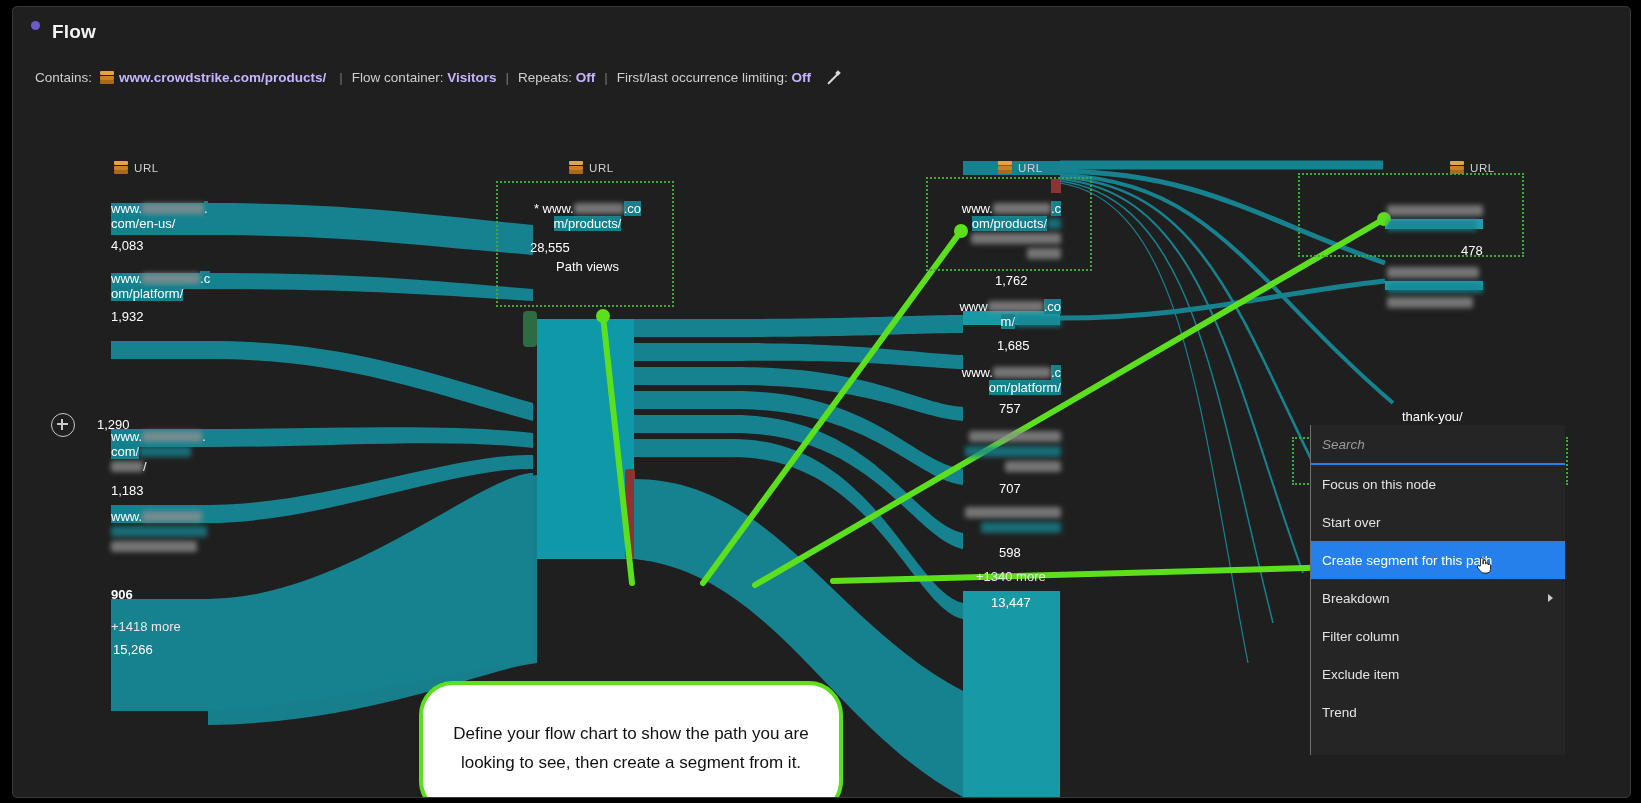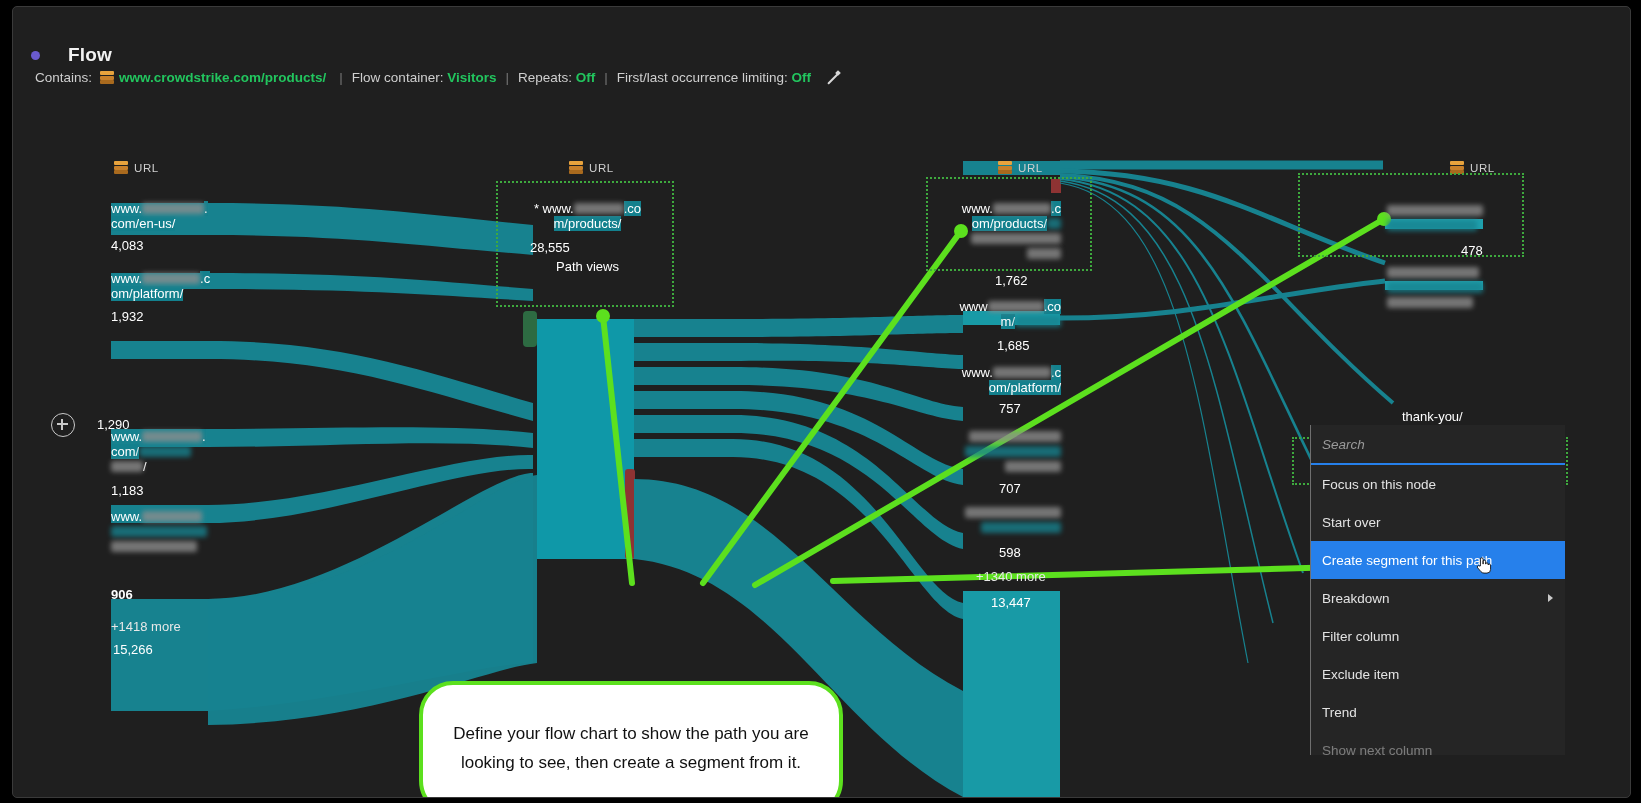--- a/index.html
+++ b/index.html
@@ -7,27 +7,27 @@
   body{
     font-family:"Liberation Sans","DejaVu Sans",sans-serif;
     width:1641px;height:803px;overflow:hidden;position:relative;
   }
   #app{
     position:absolute;left:12px;top:6px;width:1617px;height:790px;
     background:#1f1f1f;border:1px solid #3a3a3a;border-radius:5px;overflow:hidden;
   }
 
   
-  .hdr-title-row{position:absolute;left:18px;top:14px;display:flex;align-items:center;gap:28px;margin-top:23px;}
+  .hdr-title-row{position:absolute;left:18px;top:14px;display:flex;align-items:flex-start;gap:12px;}
   .dot{width:9px;height:9px;border-radius:50%;background:#6a5acd;display:block;}
   .hdr-title{font-size:19px;font-weight:bold;color:#f2f2f2;letter-spacing:.2px;}
   .hdr-meta{position:absolute;left:22px;top:63px;display:flex;align-items:center;
             font-size:13.5px;color:#d6d6d6;white-space:nowrap;}
   .hdr-meta .lbl{color:#cfcfcf;}
-  .hdr-meta .val{color:#22c55e;font-weight:bold;}
+  .hdr-meta .val{color:#c4b5fd;font-weight:bold;}
   .hdr-meta .sep{color:#767676;margin:0 9px;}
   .url-chip{display:inline-flex;align-items:center;gap:5px;margin:0 4px 0 8px;}
   .layers-ic{width:14px;height:13px;position:relative;display:inline-block;vertical-align:-2px;}
   .layers-ic i{position:absolute;left:0;width:14px;height:4px;border-radius:1px;display:block;}
   .layers-ic i:nth-child(1){top:0;background:#e8a33d;}
   .layers-ic i:nth-child(2){top:4.5px;background:#c8802a;}
   .layers-ic i:nth-child(3){top:9px;background:#a96a1e;}
   .pencil{margin-left:14px;width:15px;height:15px;position:relative;cursor:pointer;}
   .pencil:before{content:"";position:absolute;left:1px;top:8px;width:14px;height:2.4px;
       background:#d8d8d8;transform:rotate(-45deg);border-radius:1px;}
@@ -319,23 +319,20 @@
       </div>
       <div class="mi">
         <span>Filter column</span>
       </div>
       <div class="mi">
         <span>Exclude item</span>
       </div>
       <div class="mi">
         <span>Trend</span>
       </div>
-      <div class="mi" style="opacity:.45">
-        <span>Show next column</span>
-      </div>
     </div>
 
     <svg class="cursor-hand" viewBox="0 0 20 22">
       <path d="M6,12 L6,4.5 a1.5,1.5 0 0 1 3,0 L9,10 L9,7 a1.4,1.4 0 0 1 2.8,0 L11.8,10
                a1.4,1.4 0 0 1 2.8,0 L14.6,11 a1.4,1.4 0 0 1 2.7,0 L17.3,16
                a4,4 0 0 1 -4,4 L10,20 a4.5,4.5 0 0 1 -3.4,-1.6 L3,14.2
                a1.4,1.4 0 0 1 2,-2 Z" fill="#ffffff" stroke="#111" stroke-width="1"></path>
     </svg>
 
   </div>

